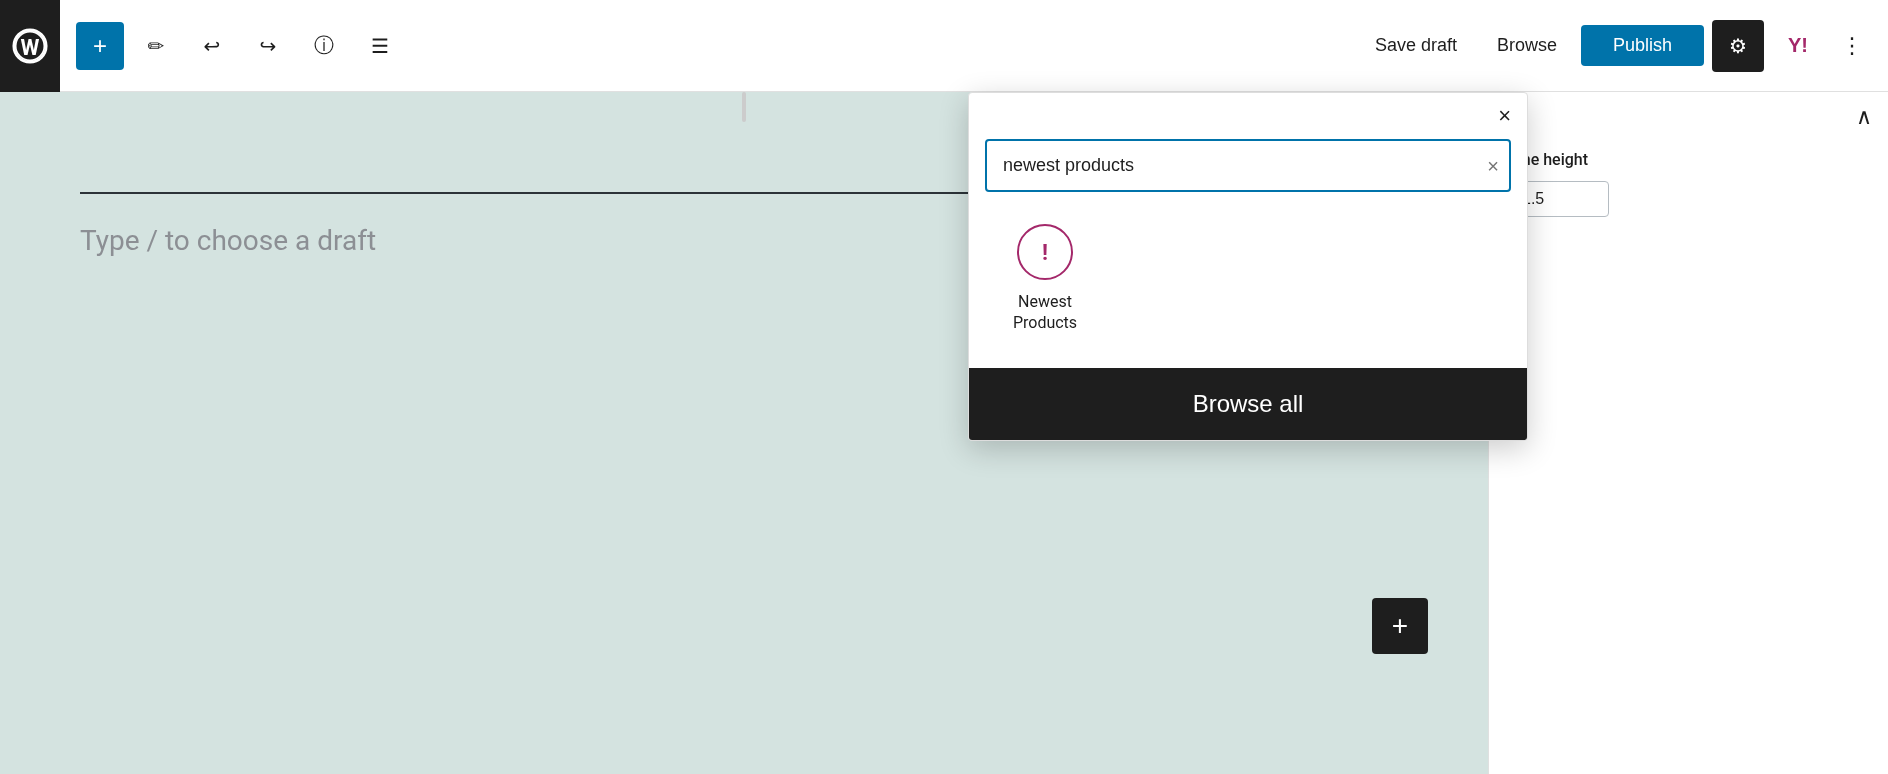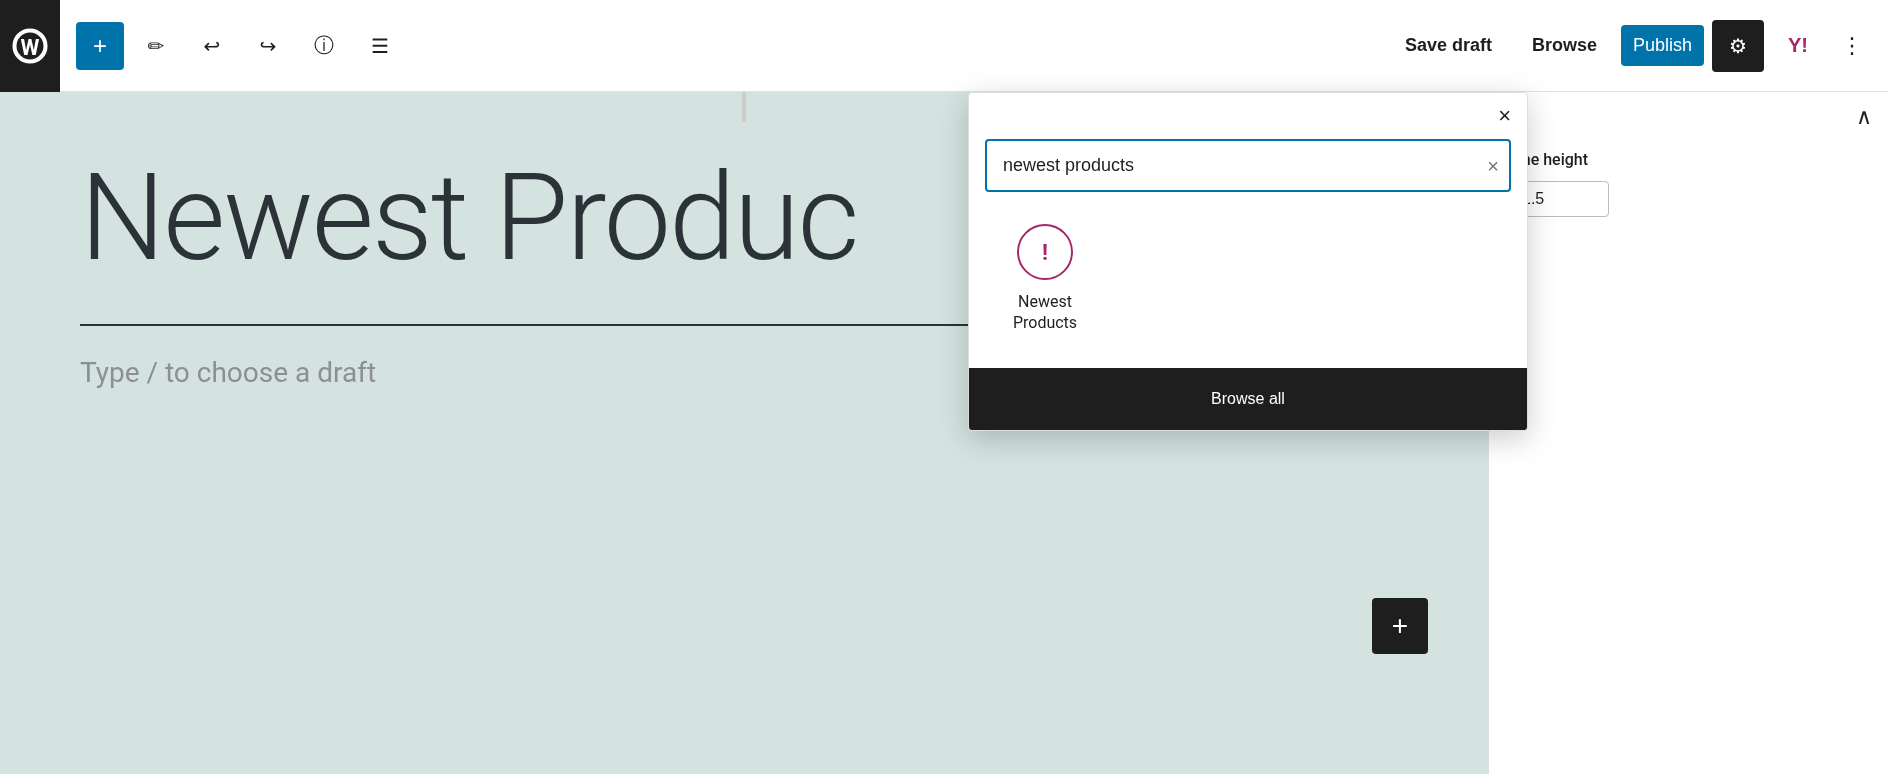--- a/index.html
+++ b/index.html
@@ -23,25 +23,25 @@
       background: transparent; cursor: pointer; color: #1e1e1e; font-size: 20px;
     }
     .toolbar-btn.add-btn {
       background: #0073aa; color: #fff; border-radius: 4px; font-size: 24px; font-weight: 300;
     }
     .toolbar-spacer { flex: 1; }
     .toolbar-right { display: flex; align-items: center; gap: 8px; }
     .save-draft-btn, .preview-btn {
       background: transparent; border: none; cursor: pointer;
       font-size: 18px; color: #1e1e1e; padding: 8px 16px;
-      font-weight: 700;
+      font-weight: 400;
     }
     .publish-btn {
       background: #0073aa; color: #fff; border: none; border-radius: 4px;
-      padding: 10px 12px; font-size: 18px; font-weight: 500; cursor: pointer;
+      padding: 10px 32px; font-size: 18px; font-weight: 500; cursor: pointer;
     }
     .settings-btn {
       width: 52px; height: 52px; background: #1e1e1e; color: #fff;
       border: none; border-radius: 4px; display: flex; align-items: center;
       justify-content: center; cursor: pointer; font-size: 20px;
     }
     .yoast-btn {
       width: 52px; height: 52px; background: transparent; border: none;
       border-radius: 4px; display: flex; align-items: center; justify-content: center;
       cursor: pointer; font-size: 26px; font-weight: bold; color: #a4286a;
@@ -152,21 +152,21 @@
     .result-icon {
       width: 56px; height: 56px; border: 2px solid #a4286a; border-radius: 50%;
       display: flex; align-items: center; justify-content: center;
       font-size: 24px; color: #a4286a;
     }
     .result-label {
       font-size: 16px; color: #1e1e1e; text-align: center; line-height: 1.3;
     }
     .popup-browse-all {
       background: #1e1e1e; color: #fff; text-align: center;
-      padding: 22px; font-size: 16px; font-weight: 400; cursor: pointer;
+      padding: 22px; font-size: 24px; font-weight: 400; cursor: pointer;
       border: none; width: 100%; display: block;
     }
   </style>
 </head>
 <body>
 
 <div class="toolbar">
   <div class="wp-logo">
     <svg viewBox="0 0 20 20" fill="white" xmlns="http://www.w3.org/2000/svg">
       <circle cx="10" cy="10" r="9" fill="none" stroke="white" stroke-width="1.5"></circle>
@@ -209,21 +209,20 @@
     <button class="more-btn">
       <span>⋮</span>
     </button>
   </div>
 </div>
 
 <div class="main-area">
 
   <div class="editor-area">
     <div class="scroll-indicator"></div>
-    <h1 class="editor-heading">Newest Produc</h1>
     <div class="editor-divider"></div>
     <p class="editor-placeholder">Type / to choose a draft</p>
 
     <button class="add-block-btn">
       <span>+</span>
     </button>
   </div>
 
   <div class="right-sidebar">
     <div class="sidebar-top-arrow">

